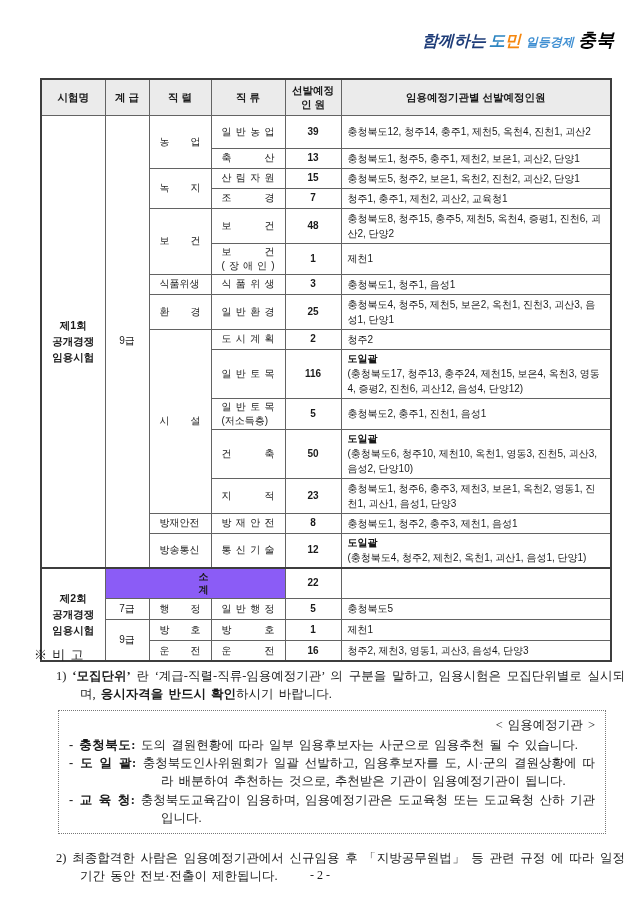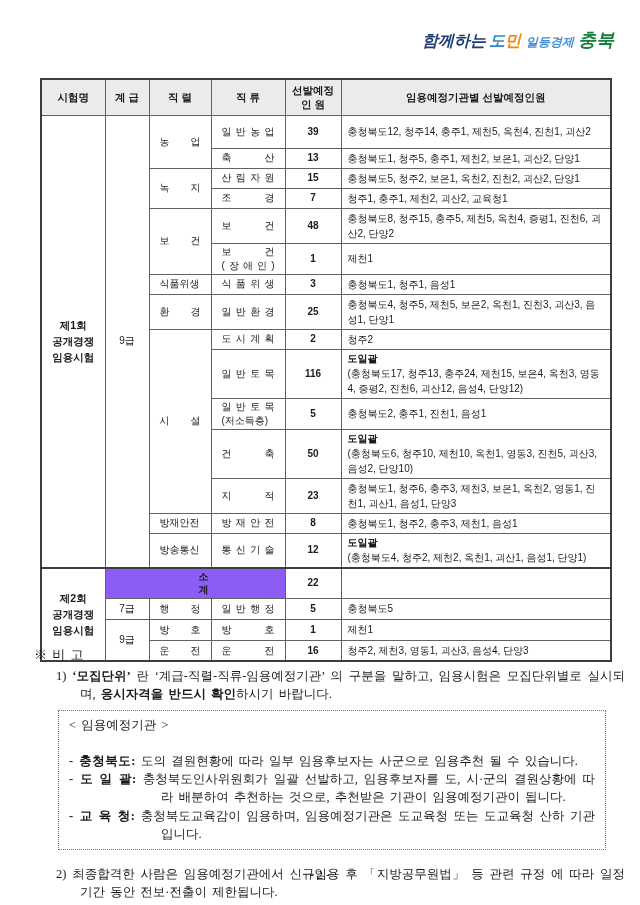--- a/index.html
+++ b/index.html
@@ -7,42 +7,42 @@
     width:640px;height:905px;background:#ffffff;position:relative;
     font-family:"Liberation Sans",sans-serif;color:#1a1a1a;
   }
   
   .logo{position:absolute;top:28px;right:26px;font-weight:bold;font-style:italic;white-space:nowrap;}
   .logo span{display:inline-block;vertical-align:baseline;}
   .lg-s{font-size:16px;color:#1e3c78;margin-right:3px;}
   .lg-do{font-size:16px;color:#2e86c1;}
   .lg-min{font-size:16px;color:#f5870f;margin-right:5px;}
   .lg-m{font-size:12px;color:#3f8fd2;margin-right:4px;}
-  .lg-cb{font-size:18px;color:#15803d;}
+  .lg-cb{font-size:18px;color:#000000;}
   
   .tbl-wrap{position:absolute;left:40px;top:78px;}
   table{border-collapse:collapse;table-layout:fixed;width:570px;border:2px solid #3d3d3d;}
   td,th{border:1px solid #636363;padding:1px 3px;font-size:10px;line-height:1.35;vertical-align:middle;overflow:hidden;}
   th{background:#ebebeb;font-weight:bold;text-align:center;font-size:10.5px;white-space:pre-line;}
   .exam-cell{font-weight:bold;text-align:center;white-space:pre-line;font-size:10.5px;line-height:1.55;}
   .grade-cell{text-align:center;}
   .spread{display:block;text-align:justify;text-align-last:justify;white-space:pre-line;padding:0 7px;}
   .cnt{text-align:center;font-weight:bold;}
   .ag{font-size:10px;padding:2px 6px;line-height:1.5;}
   .agb{font-weight:bold;display:block;line-height:1.4;}
   .agb:empty{display:none;}
   .sub-row td{border-top:2px solid #3d3d3d;}
   .sub-label{background:#8b5cf6;font-weight:bold;margin-left:37px;}
   .sub-label .spread{padding:0 90px;}
   
   .notes{position:absolute;left:34px;top:646px;width:580px;font-family:"Liberation Serif",serif;font-size:12.5px;line-height:1.45;word-spacing:2px;}
   .bigo{font-weight:normal;font-size:13px;margin-bottom:2px;}
   .note1{margin-left:46px;text-indent:-24px;width:545px;text-align:justify;}
   .note-box{border:1px dotted #777;margin:7px 0 8px 24px;width:526px;padding:5px 10px 6px 10px;}
-  .box-title{margin-bottom:18px;}
+  .box-title{margin-bottom:2px;text-align:right;}
   .box-item{padding-left:92px;text-indent:-92px;text-align:justify;}
   .box-item b{letter-spacing:0.5px;}
   .note2{margin-left:46px;text-indent:-24px;width:545px;text-align:justify;margin-top:15px;}
   .page-num{position:absolute;left:0;top:868px;width:640px;text-align:center;font-family:"Liberation Serif",serif;font-size:12px;}
 </style>
 </head>
 <body>
 
 <div class="logo">
   <span class="lg-s">함께하는</span><span class="lg-do">도</span><span class="lg-min">민</span><span class="lg-m">일등경제</span><span class="lg-cb">충북</span>

